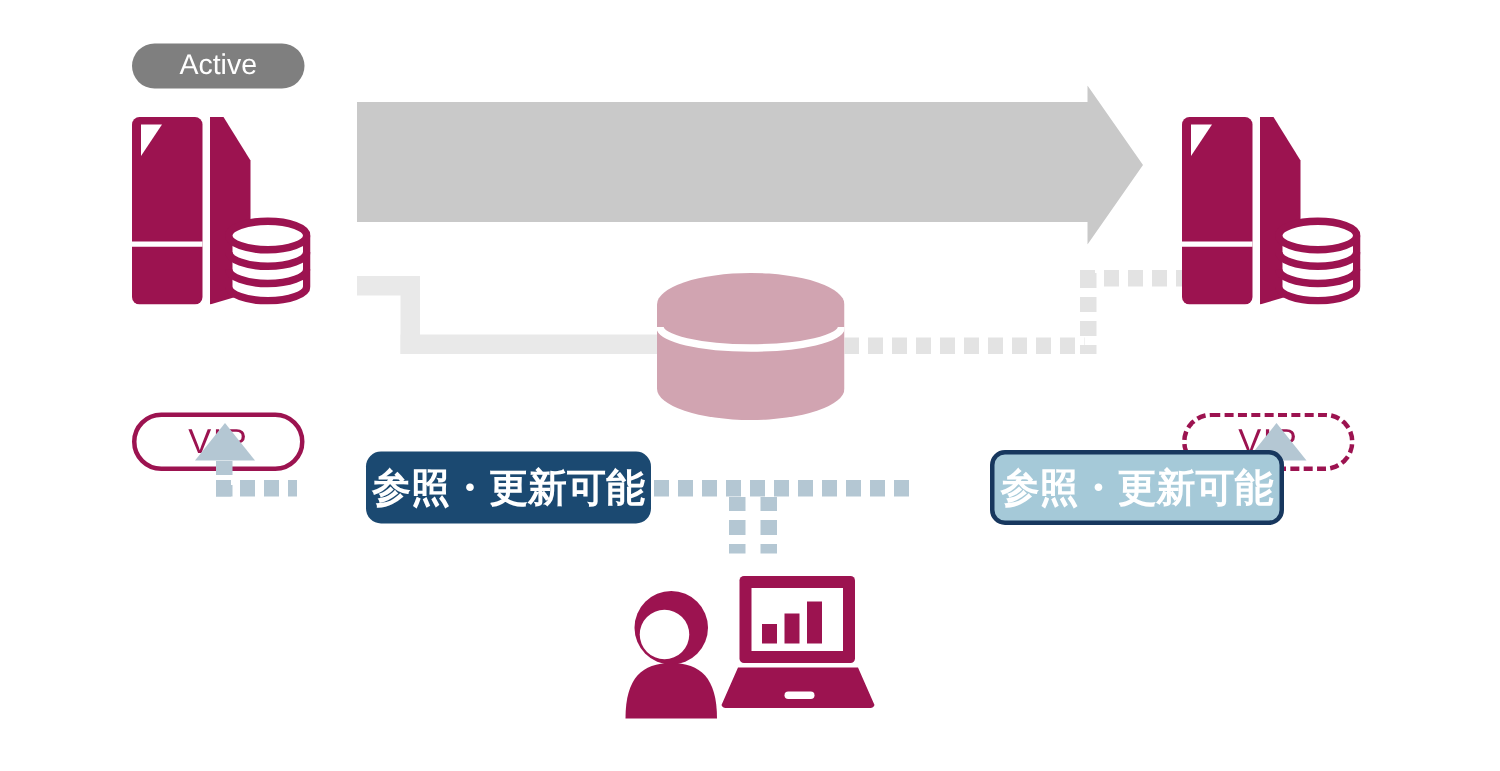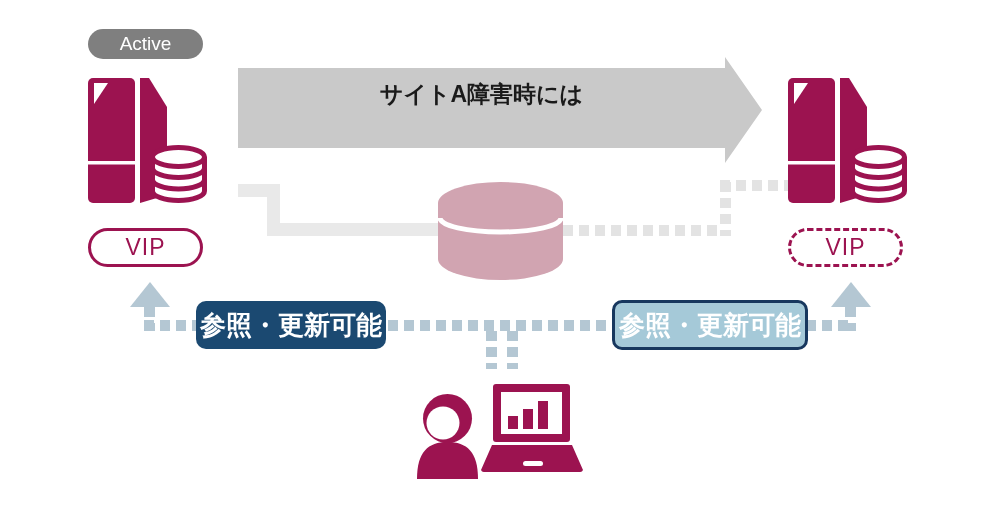--- a/index.html
+++ b/index.html
@@ -12,34 +12,35 @@
   
   .badge{
     background:var(--badge-gray);color:#fff;border-radius:15px;
     font-size:19px;text-align:center;line-height:30px;height:30px;
   }
 
   
   .vip{
     background:#fff;color:var(--magenta);border:3px solid var(--magenta);
     border-radius:20px;font-size:23px;font-weight:500;letter-spacing:1px;
-    text-align:center;line-height:33px;height:33px;width:109px;box-sizing:content-box;
+    text-align:center;line-height:33px;height:33px;width:109px;box-sizing:content-box;margin-top:47px;
   }
   .vip.dashed{border-style:dashed;}
 
   
   .arrow-text{
     width:487px;text-align:center;color:var(--text-dark);
     font-size:23px;font-weight:bold;line-height:31px;
   }
 
   
   .access{
     border-radius:10px;text-align:center;color:#fff;font-weight:bold;font-size:26px;
     box-sizing:border-box;
+    margin-left:48px;
   }
   .access.solid{background:var(--navy);line-height:48px;}
   .access.outline{background:var(--light-blue);border:3px solid var(--navy-border);line-height:44px;}
 
   
   .gline{background:var(--line-gray);}
 
   
   .dash-h{height:11px;background-image:repeating-linear-gradient(90deg,var(--dc) 0 10px,transparent 10px 16px);}
   .dash-v{width:11px;background-image:repeating-linear-gradient(180deg,var(--dc) 0 10px,transparent 10px 16px);}
@@ -107,21 +108,20 @@
   <svg class="abs" style="left:788px;top:78px;" width="119" height="125">
       <use href="#sym-server"></use>
     </svg>
 
   <div class="abs vip dashed" style="left:788px;top:228px;">VIP</div>
 
   <svg class="abs" style="left:238px;top:57px;" width="524" height="106" viewBox="0 0 524 106">
     <polygon points="0,11 487,11 487,0 524,53 487,106 487,91 0,91" fill="var(--arrow-gray)"></polygon>
   </svg>
   <div class="abs arrow-text" style="left:238px;top:79px;">
-    <div>サイトA障害時には</div>
   </div>
 
   <div class="abs gline" style="left:238px;top:184px;width:42px;height:13px;"></div>
   <div class="abs gline" style="left:267px;top:184px;width:13px;height:52px;"></div>
   <div class="abs gline" style="left:267px;top:223px;width:172px;height:13px;"></div>
 
   <div class="abs dash-h gray-d" style="left:563px;top:225px;width:160px;"></div>
   <div class="abs dash-v gray-d" style="left:720px;top:182px;height:54px;"></div>
   <div class="abs dash-h gray-d" style="left:720px;top:180px;width:68px;"></div>
 

